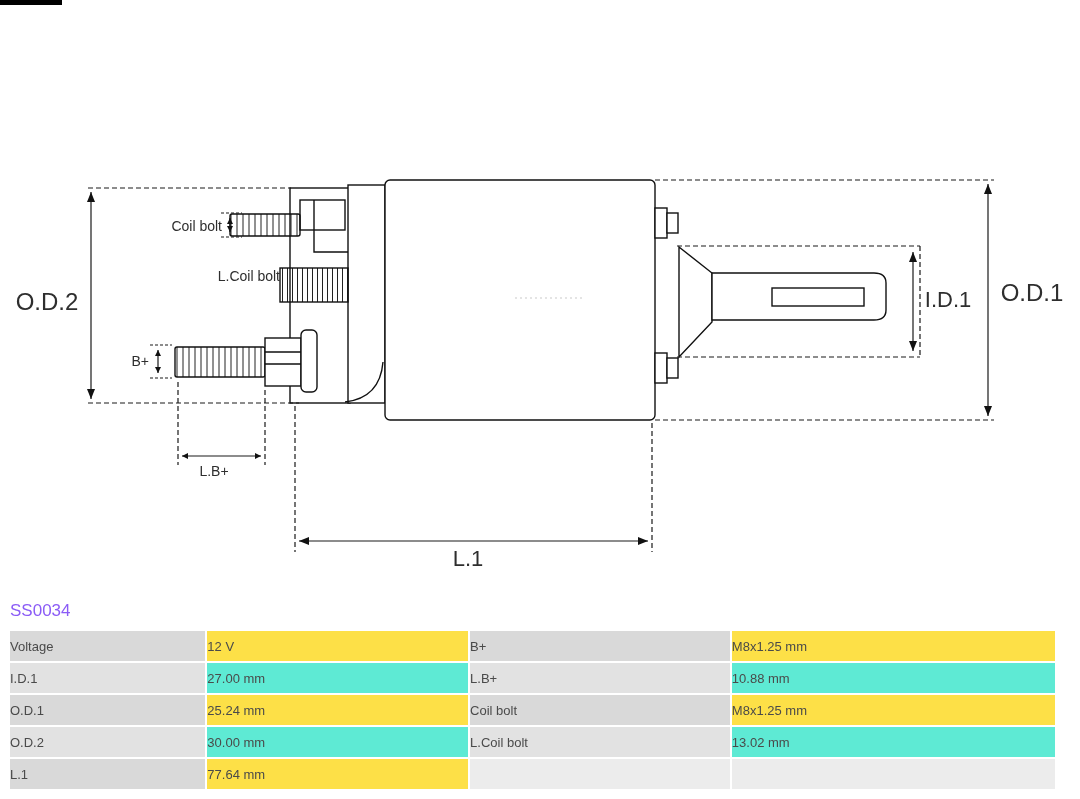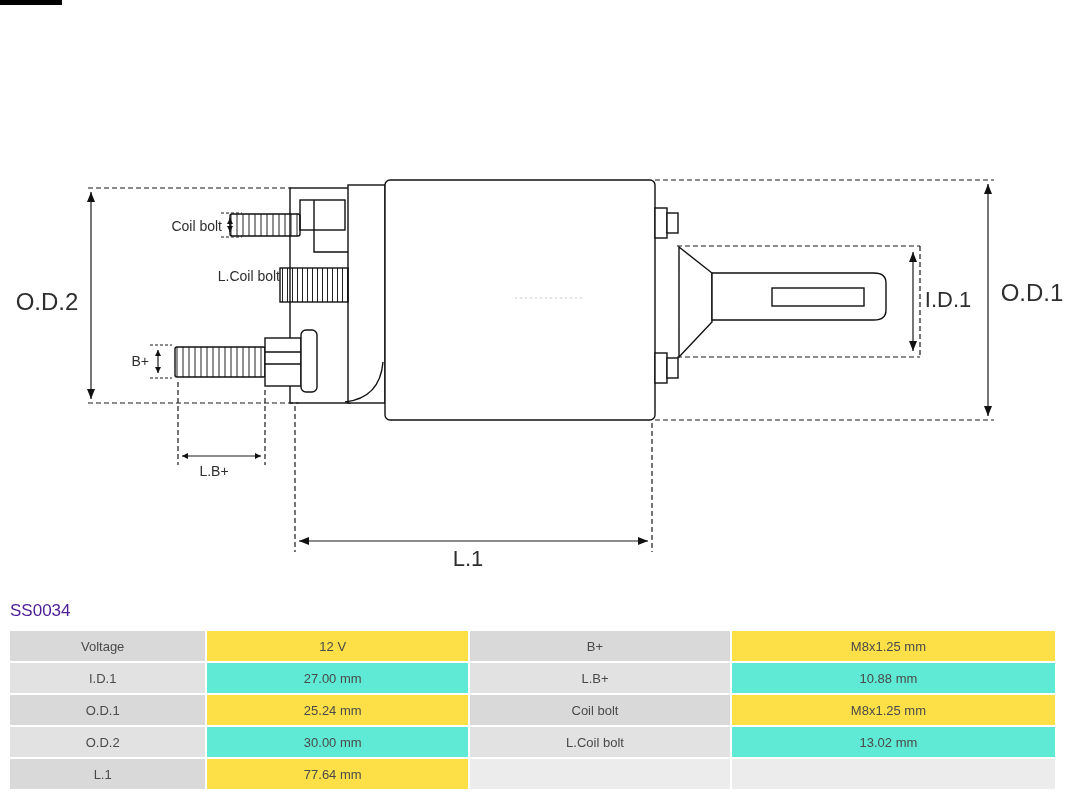--- a/index.html
+++ b/index.html
@@ -12,31 +12,31 @@
     position:absolute; left:0; top:0; width:62px; height:5px;
     background:#000000;
   }
   .diagram-wrap { position:absolute; left:0; top:0; width:1080px; height:600px; }
   svg text {
     font-family:"Liberation Sans", sans-serif;
     fill:#2e2e2e;
   }
   .part-code {
     position:absolute; left:10px; top:601px;
-    font-size:17px; line-height:20px; color:#4c1d95;
+    font-size:17px; line-height:20px; color:#8b5cf6;
   }
   table.specs {
     position:absolute; left:8px; top:629px; width:1049px;
     border-collapse:separate; border-spacing:2px;
     table-layout:fixed;
     font-size:13px; color:#4a4a4a;
   }
   table.specs td {
     padding:8px 10px 7px 0;
-    text-align:center;
+    text-align:left;
     overflow:hidden; white-space:nowrap;margin-top:20px;
   }
   tr.odd  td.lab { background:#d9d9d9; }
   tr.odd  td.val { background:#fde047; }
   tr.even td.lab { background:#e2e2e2; }
   tr.even td.val { background:#5eead4; }
   td.empty { background:#ececec; }
 </style>
 </head>
 <body>

